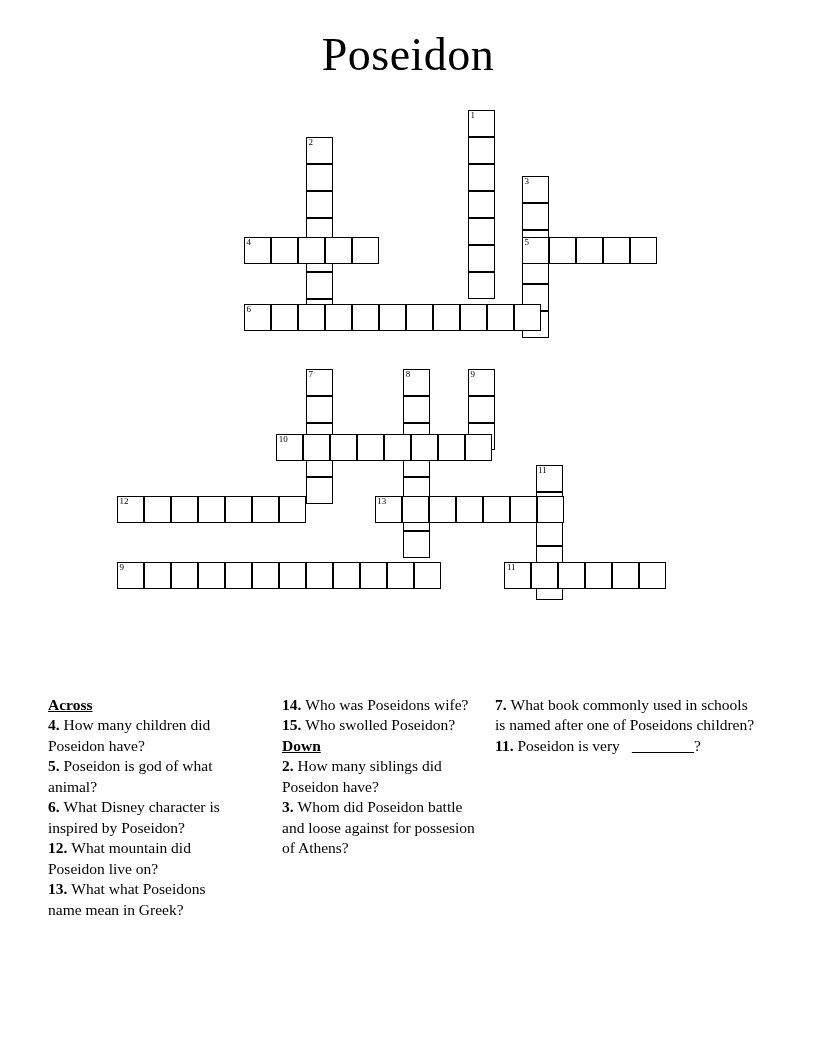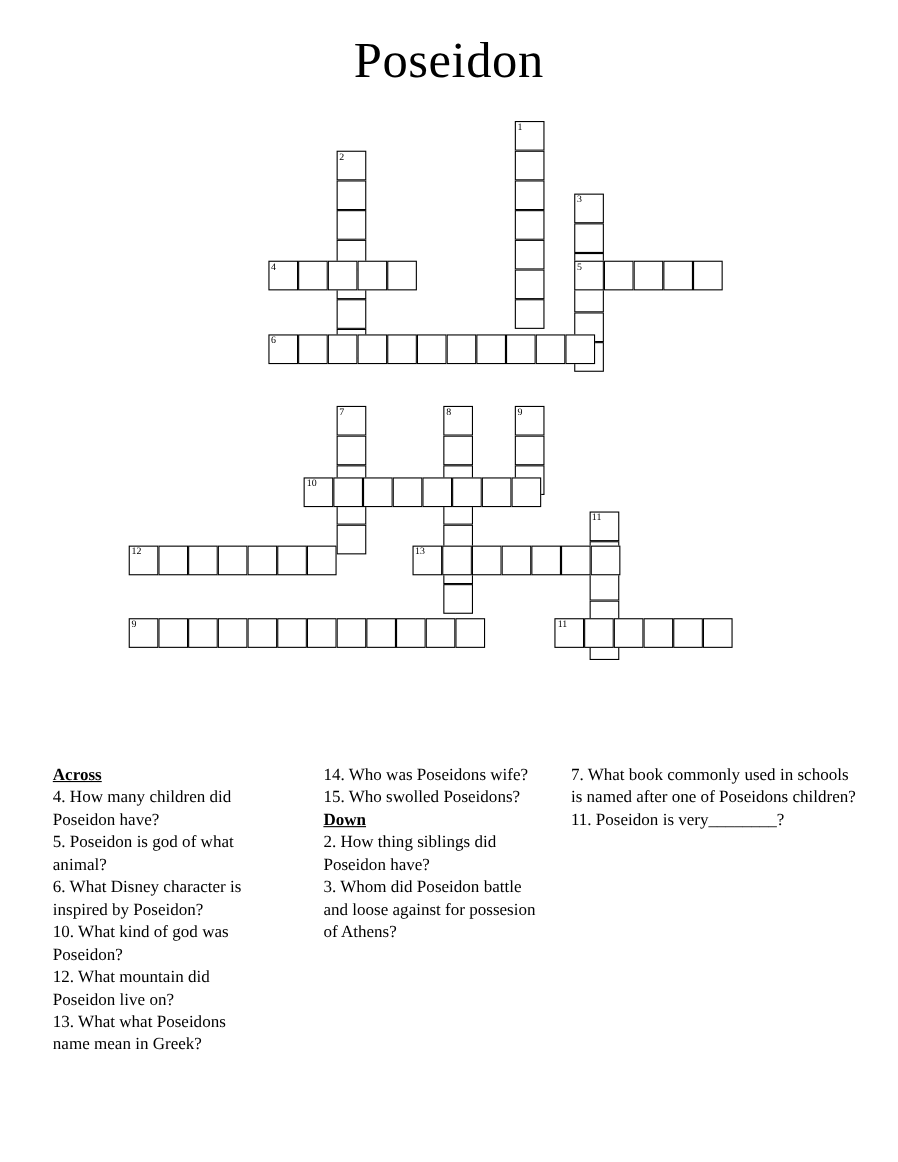--- a/index.html
+++ b/index.html
@@ -60,21 +60,21 @@
     color: #000000;
   }
 
   
   #clues {
     position: absolute;
     left: 0;
     top: 695px;
     width: 816px;
     display: flex;
-    gap: 12px;
+    gap: 0px;
   }
   .clue-col {
     box-sizing: border-box;
   }
   .clue-col.col1 { width: 240px; padding-left: 48px; padding-right: 8px; }
   .clue-col.col2 { width: 245px; padding-left: 42px; padding-right: 8px; }
   .clue-col.col3 { width: 290px; padding-left: 10px; padding-right: 14px; }
 
   .clue-heading {
     font-size: 15.5px;
@@ -85,24 +85,26 @@
     padding: 0;
   }
   .clue {
     font-size: 15.5px;
     line-height: 1.32;
     margin: 0;
     padding: 0;
     text-indent: 0;
   }
   .clue .cnum {
-    font-weight: normal;
+    font-weight: bold;
   }
   .blank-line {
+    text-decoration: underline;
     letter-spacing: 0px;
+    margin-left: 12px;
   }
 </style>
 </head>
 <body>
 
 <h1 id="puzzle-title">Poseidon</h1>
 
 <div id="grid-wrap">
   <div id="grid">
       <div class="cell" style="left: 468px; top: 10px;">
@@ -239,33 +241,32 @@
     </div>
 </div>
 
 <div id="clues">
   <div class="clue-col col1">
     <div class="clue-heading">Across</div>
     <div id="col1-across">
         <div class="clue"><span class="cnum">4. </span><span>How many children did Poseidon have?</span></div>
         <div class="clue"><span class="cnum">5. </span><span>Poseidon is god of what animal?</span></div>
         <div class="clue"><span class="cnum">6. </span><span>What Disney character is inspired by Poseidon?</span></div>
-        <div class="clue"><span class="cnum">10. </span><span>What kind of god was Poseidon?</span></div>
         <div class="clue"><span class="cnum">12. </span><span>What mountain did Poseidon live on?</span></div>
         <div class="clue"><span class="cnum">13. </span><span>What what Poseidons name mean in Greek?</span></div>
       </div>
   </div>
   <div class="clue-col col2">
     <div id="col2-across">
         <div class="clue"><span class="cnum">14. </span><span>Who was Poseidons wife?</span></div>
-        <div class="clue"><span class="cnum">15. </span><span>Who swolled Poseidons?</span></div>
+        <div class="clue"><span class="cnum">15. </span><span>Who swolled Poseidon?</span></div>
       </div>
     <div class="clue-heading">Down</div>
     <div id="col2-down">
-        <div class="clue"><span class="cnum">2. </span><span>How thing siblings did Poseidon have?</span></div>
+        <div class="clue"><span class="cnum">2. </span><span>How many siblings did Poseidon have?</span></div>
         <div class="clue"><span class="cnum">3. </span><span>Whom did Poseidon battle and loose against for possesion of Athens?</span></div>
       </div>
   </div>
   <div class="clue-col col3">
     <div id="col3-down">
         <div class="clue"><span class="cnum">7. </span><span>What book commonly used in schools is named after one of Poseidons children?</span></div>
         <div class="clue"><span class="cnum">11. </span><span>Poseidon is very<span class="blank-line">________</span>?</span></div>
       </div>
   </div>
 </div>

